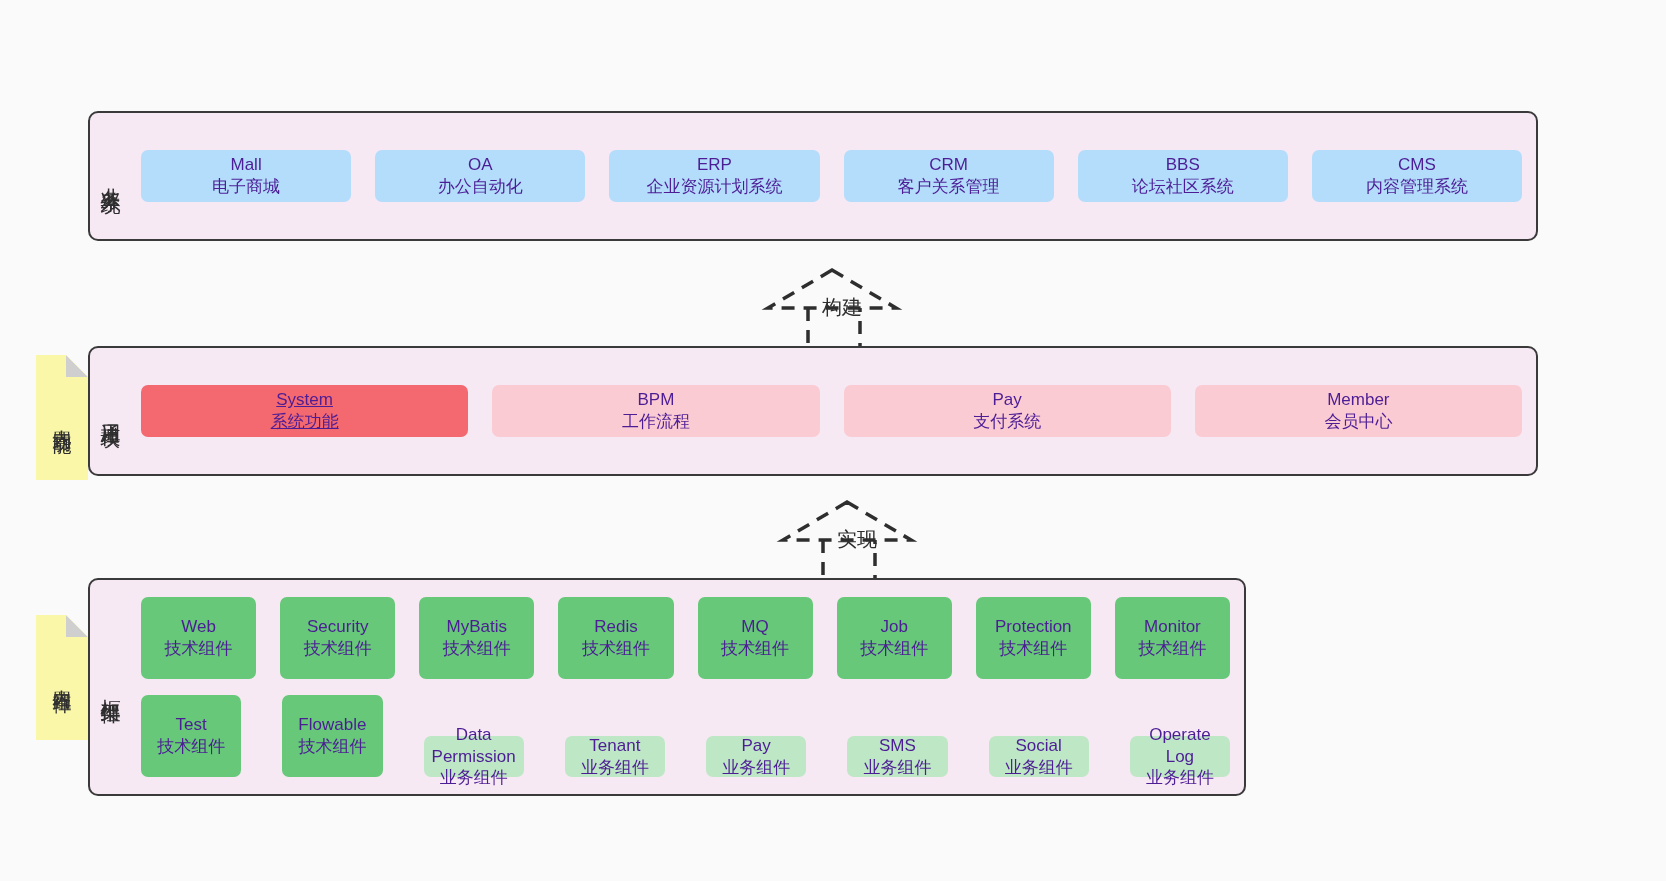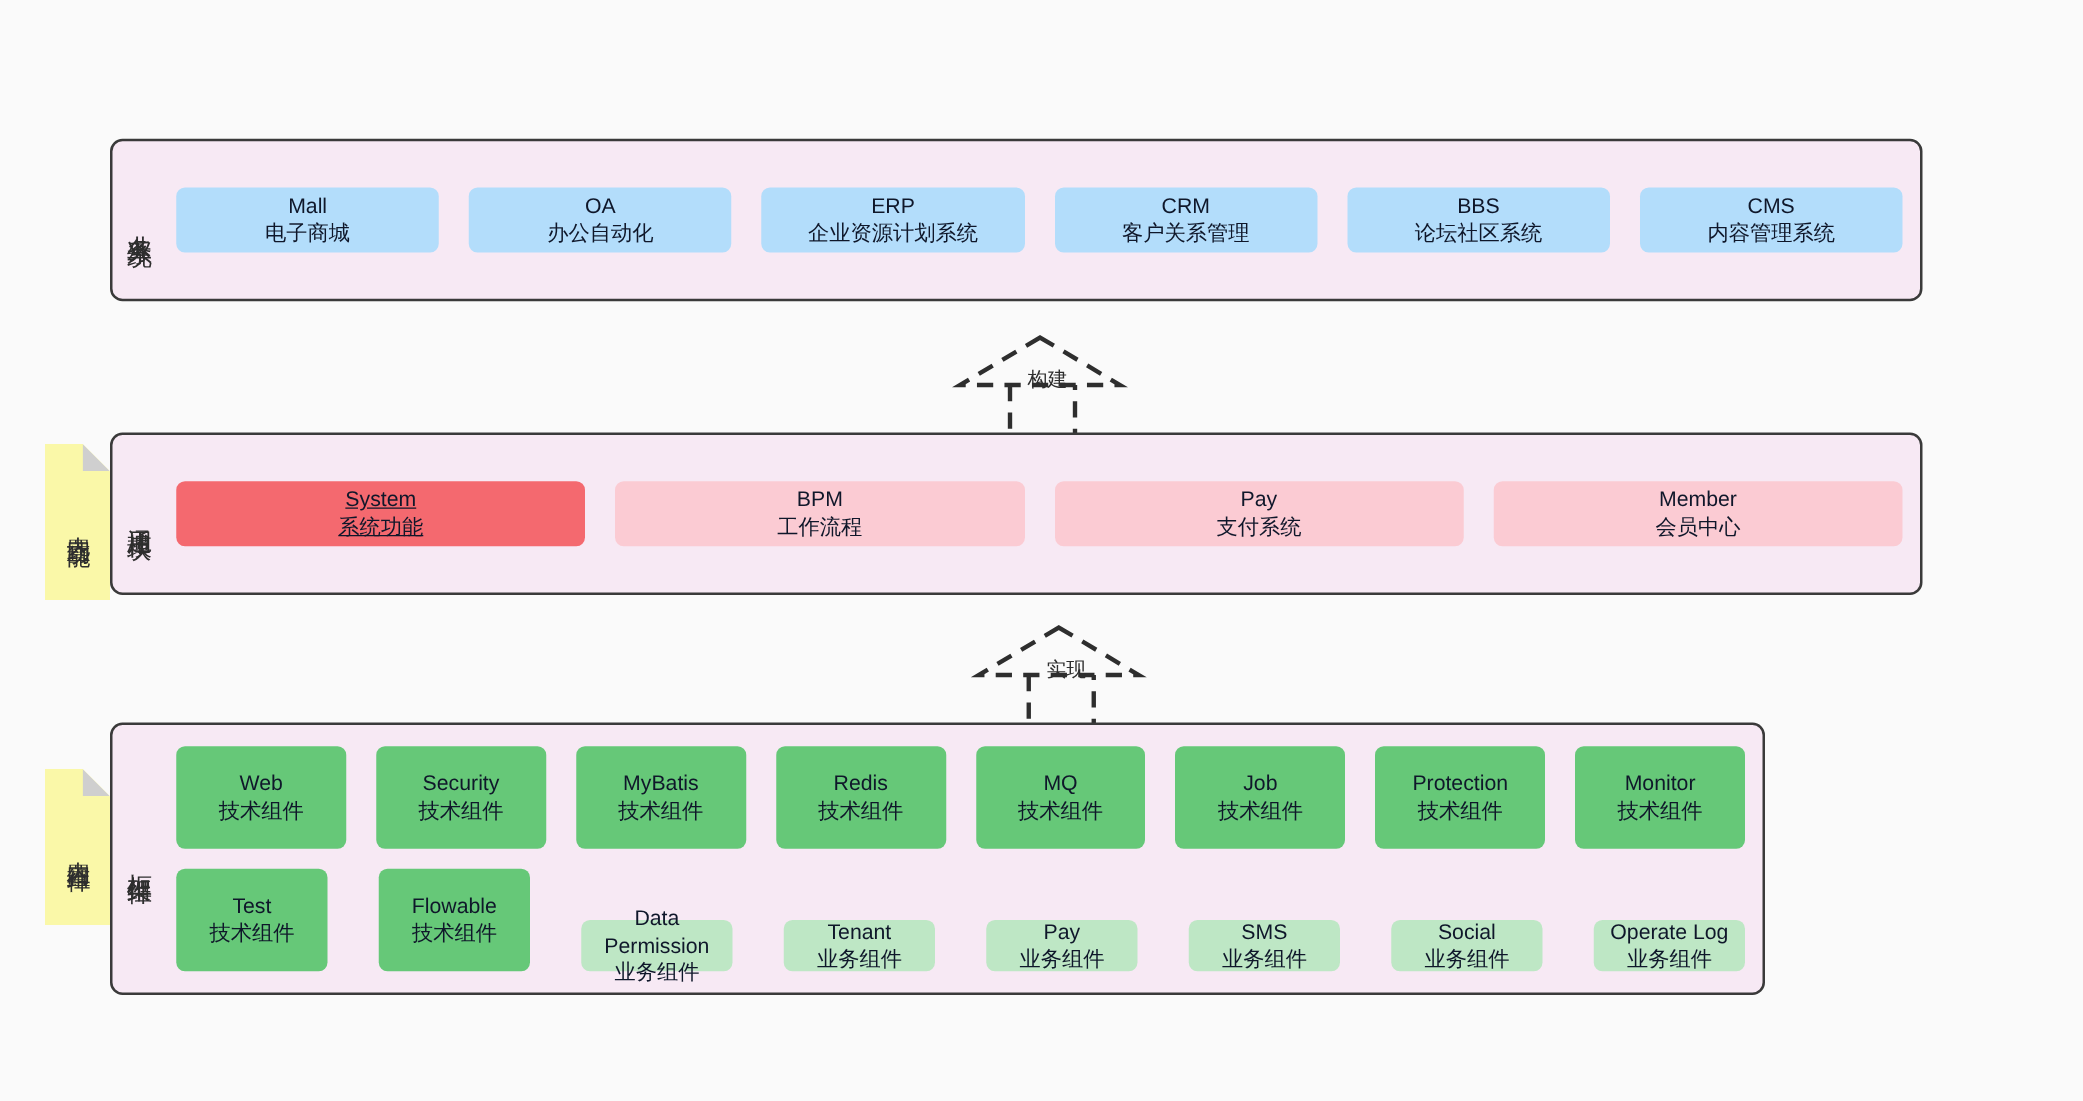--- a/index.html
+++ b/index.html
@@ -64,21 +64,21 @@
 
   
   .card {
     flex: 1 1 0;
     border-radius: 7px;
     display: flex;
     flex-direction: column;
     align-items: center;
     justify-content: center;
     text-align: center;
-    color: #0f172a;
+    color: #4c1d95;
     font-size: 17px;
     line-height: 1.28;
     box-sizing: border-box;
     padding: 4px 6px;
     user-select: none;
   }
   .card .t-en { display: block; }
   .card .t-cn { display: block; }
 
   .c-blue        { background: #B3DDFB; }
@@ -117,21 +117,21 @@
     user-select: none;
   }
 
   
   .connector {
     position: absolute;
   }
   .connector svg { display: block; overflow: visible; }
   .connector-label {
     position: absolute;
-    font-size: 16px;
+    font-size: 20px;
     color: #2E2E2E;
     background: transparent;
     white-space: nowrap;
     user-select: none;
   }
 </style>
 </head>
 <body>
 
 <div class="canvas">
@@ -213,21 +213,21 @@
       <polyline points="48,48 48,90 100,90 100,48" fill="none" stroke="#2E2E2E" stroke-width="3.5" stroke-dasharray="13 9"></polyline>
     </svg>
     <div class="connector-label" style="left:62px; top:34px;">实现</div>
   </div>
 
   <div class="note" style="left:36px; top:615px; width:52px; height:125px;">
     <div class="note-fold"></div>
     <div class="note-label">内置组件</div>
   </div>
 
-  <div class="layer" id="layer-framework" style="left:88px; top:578px; width:1324px; height:218px;">
+  <div class="layer" id="layer-framework" style="left:88px; top:578px; width:1158px; height:218px;">
     <div class="layer-title">框架组件</div>
     <div class="layer-body">
 
       <div class="row" style="height:82px;">
         <div class="card c-green">
           <span class="t-en">Web</span>
           <span class="t-cn">技术组件</span>
         </div>
         <div class="card c-green">
           <span class="t-en">Security</span>

